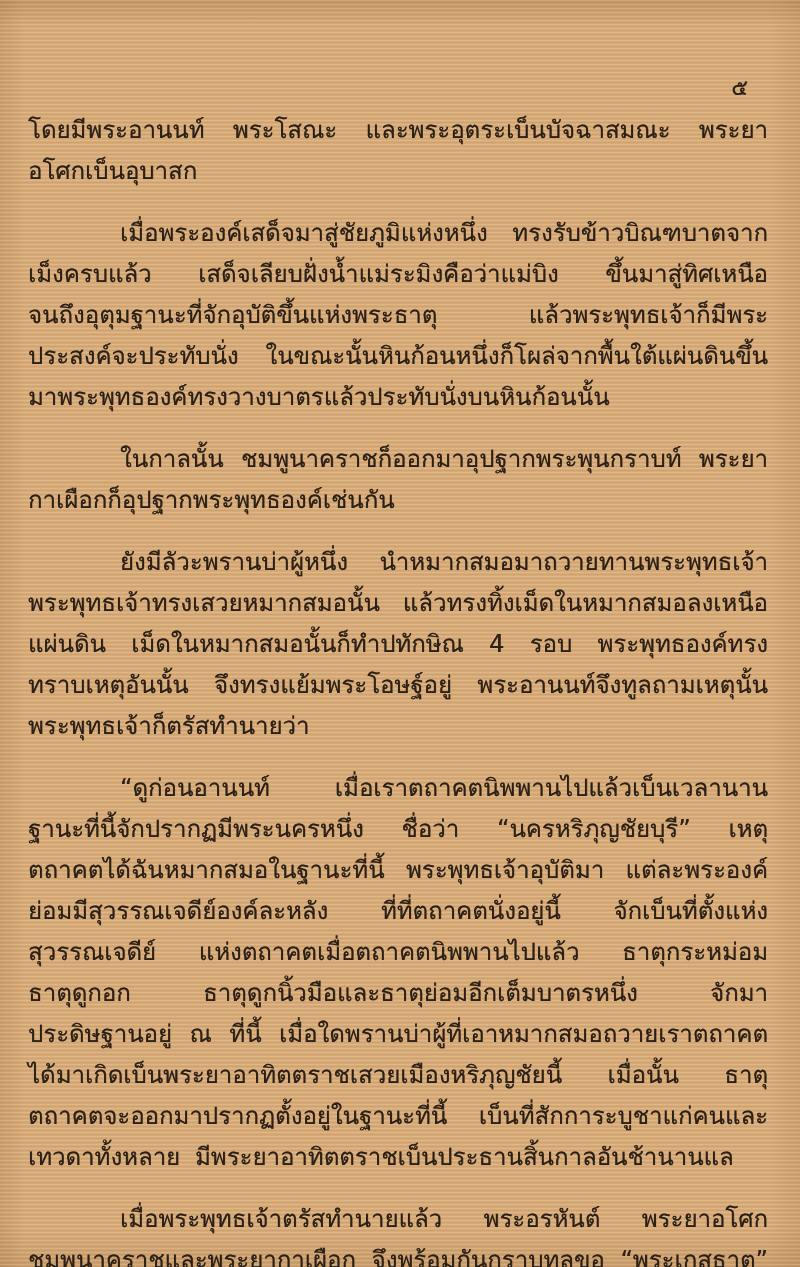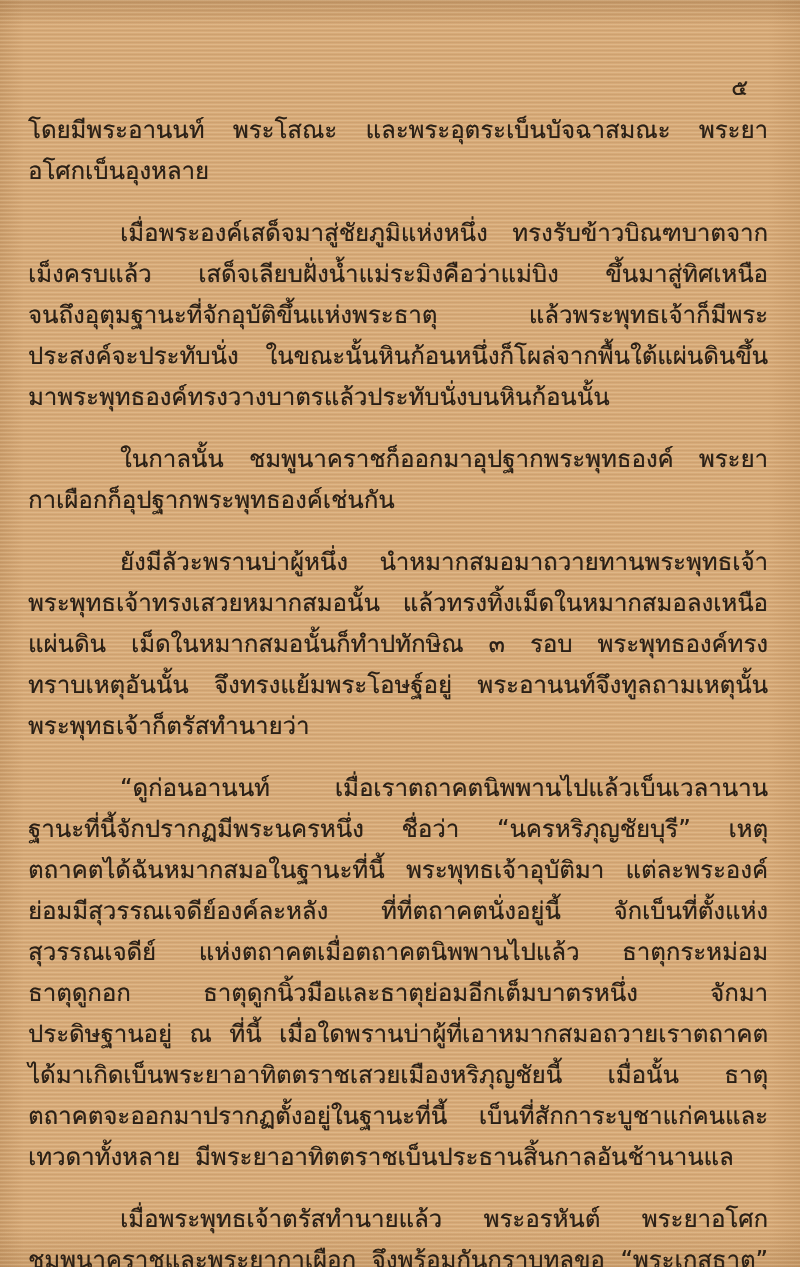--- a/index.html
+++ b/index.html
@@ -61,20 +61,20 @@
   .bold-term {
     font-weight: normal;
   }
 </style>
 </head>
 <body>
 
 <div class="page">
   <div class="page-number">๕</div>
   <div class="content">
-      <p class="para"><span class="text-run">โดยมีพระอานนท์  พระโสณะ  และพระอุตระเบ็นบัจฉาสมณะ  พระยาอโศกเบ็นอุงหลาย</span></p>
+      <p class="para"><span class="text-run">โดยมีพระอานนท์  พระโสณะ  และพระอุตระเบ็นบัจฉาสมณะ  พระยาอโศกเบ็นอุบาสก</span></p>
       <p class="para indent"><span class="text-run">เมื่อพระองค์เสด็จมาสู่ชัยภูมิแห่งหนึ่ง  ทรงรับข้าวบิณฑบาตจากเม็งครบแล้ว  เสด็จเลียบฝั่งน้ำแม่ระมิงคือว่าแม่บิง  ขึ้นมาสู่ทิศเหนือ  จนถึงอุตุมฐานะที่จักอุบัติขึ้นแห่งพระธาตุ  แล้วพระพุทธเจ้าก็มีพระประสงค์จะประทับนั่ง  ในขณะนั้นหินก้อนหนึ่งก็โผล่จากพื้นใต้แผ่นดินขึ้นมาพระพุทธองค์ทรงวางบาตรแล้วประทับนั่งบนหินก้อนนั้น</span></p>
-      <p class="para indent"><span class="text-run">ในกาลนั้น  ชมพูนาคราชก็ออกมาอุปฐากพระพุทธองค์  พระยากาเผือกก็อุปฐากพระพุทธองค์เช่นกัน</span></p>
-      <p class="para indent"><span class="text-run">ยังมีลัวะพรานบ่าผู้หนึ่ง  นำหมากสมอมาถวายทานพระพุทธเจ้า  พระพุทธเจ้าทรงเสวยหมากสมอนั้น  แล้วทรงทิ้งเม็ดในหมากสมอลงเหนือแผ่นดิน  เม็ดในหมากสมอนั้นก็ทำปทักษิณ ๓ รอบ  พระพุทธองค์ทรงทราบเหตุอันนั้น  จึงทรงแย้มพระโอษฐ์อยู่  พระอานนท์จึงทูลถามเหตุนั้นพระพุทธเจ้าก็ตรัสทำนายว่า</span></p>
+      <p class="para indent"><span class="text-run">ในกาลนั้น  ชมพูนาคราชก็ออกมาอุปฐากพระพุนกราบท์  พระยากาเผือกก็อุปฐากพระพุทธองค์เช่นกัน</span></p>
+      <p class="para indent"><span class="text-run">ยังมีลัวะพรานบ่าผู้หนึ่ง  นำหมากสมอมาถวายทานพระพุทธเจ้า  พระพุทธเจ้าทรงเสวยหมากสมอนั้น  แล้วทรงทิ้งเม็ดในหมากสมอลงเหนือแผ่นดิน  เม็ดในหมากสมอนั้นก็ทำปทักษิณ 4 รอบ  พระพุทธองค์ทรงทราบเหตุอันนั้น  จึงทรงแย้มพระโอษฐ์อยู่  พระอานนท์จึงทูลถามเหตุนั้นพระพุทธเจ้าก็ตรัสทำนายว่า</span></p>
       <p class="para indent"><span class="text-run">“ดูก่อนอานนท์  เมื่อเราตถาคตนิพพานไปแล้วเบ็นเวลานาน  ฐานะที่นี้จักปรากฏมีพระนครหนึ่ง  ชื่อว่า  “</span><span class="bold-term">นครหริภุญชัยบุรี</span><span class="text-run">”  เหตุตถาคตได้ฉันหมากสมอในฐานะที่นี้  พระพุทธเจ้าอุบัติมา  แต่ละพระองค์  ย่อมมีสุวรรณเจดีย์องค์ละหลัง  ที่ที่ตถาคตนั่งอยู่นี้  จักเบ็นที่ตั้งแห่งสุวรรณเจดีย์  แห่งตถาคตเมื่อตถาคตนิพพานไปแล้ว  ธาตุกระหม่อม  ธาตุดูกอก  ธาตุดูกนิ้วมือและธาตุย่อมอีกเต็มบาตรหนึ่ง  จักมาประดิษฐานอยู่  ณ  ที่นี้  เมื่อใดพรานบ่าผู้ที่เอาหมากสมอถวายเราตถาคตได้มาเกิดเบ็นพระยาอาทิตตราชเสวยเมืองหริภุญชัยนี้  เมื่อนั้น  ธาตุตถาคตจะออกมาปรากฏตั้งอยู่ในฐานะที่นี้  เบ็นที่สักการะบูชาแก่คนและเทวดาทั้งหลาย  มีพระยาอาทิตตราชเบ็นประธานสิ้นกาลอันช้านานแล</span></p>
       <p class="para indent"><span class="text-run">เมื่อพระพุทธเจ้าตรัสทำนายแล้ว  พระอรหันต์  พระยาอโศก  ชมพูนาคราชและพระยากาเผือก  จึงพร้อมกันกราบทูลขอ  “</span><span class="bold-term">พระเกสธาตุ</span><span class="text-run">”  จากพระพุทธเจ้า  พระพุทธองค์ทรงใช้พระหัตถ์ขวาลูบพระเศียรได้  “</span></p>
     </div>
 </div>
 
 </body></html>

